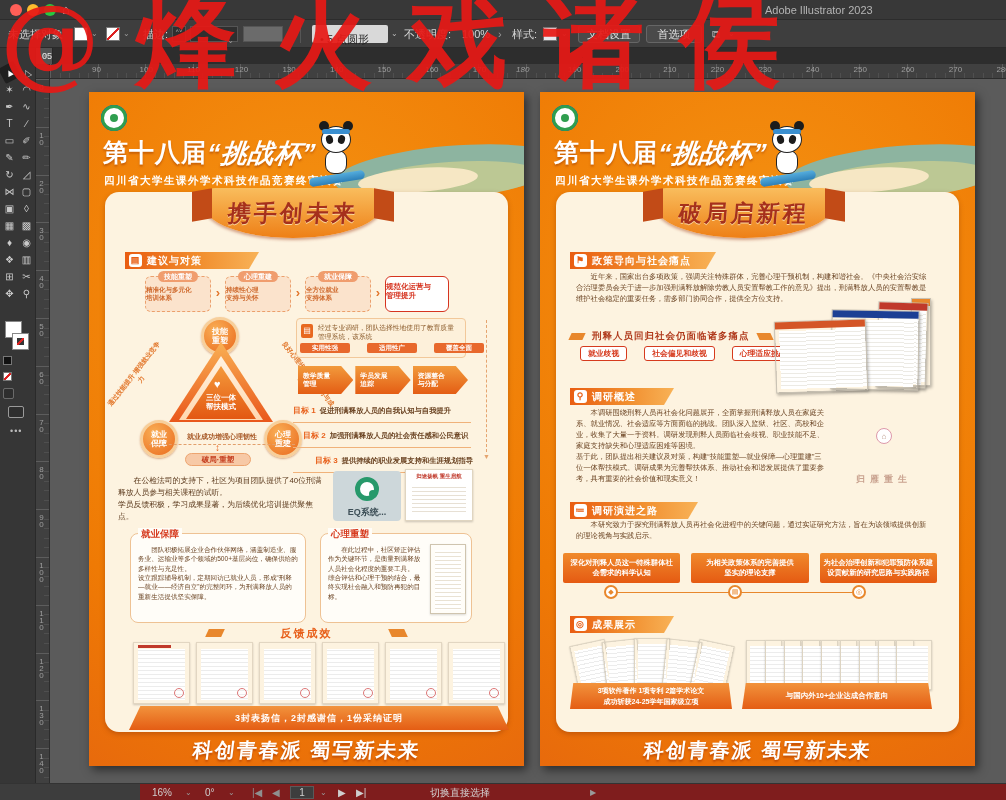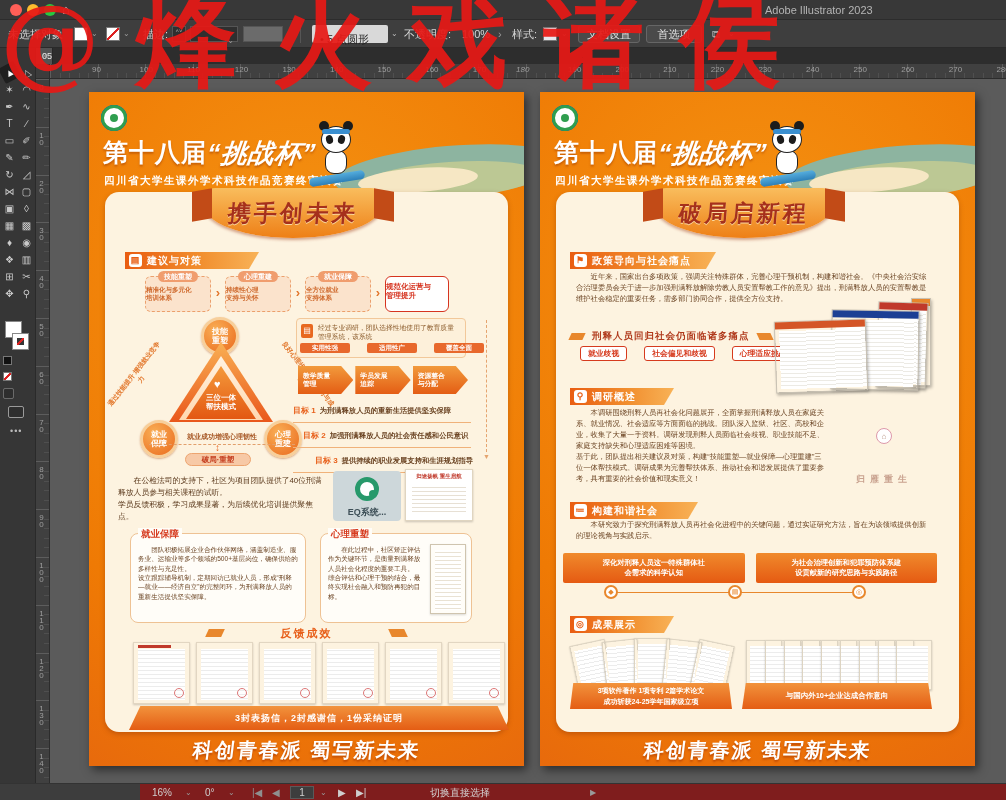--- a/index.html
+++ b/index.html
@@ -507,21 +507,21 @@
         </div>
       <div id="chevrons">
           <div class="chv">教学质量
 管理</div>
           <div class="chv">学员发展
 追踪</div>
           <div class="chv">资源整合
 与分配</div>
         </div>
       <div id="goals">
-          <div class="goal" style="padding-left: 0px;"><span class="g-label">目标 1</span><span class="g-text">为刑满释放人员的重新生活提供坚实保障</span></div>
+          <div class="goal" style="padding-left: 0px;"><span class="g-label">目标 1</span><span class="g-text">促进刑满释放人员的自我认知与自我提升</span></div>
           <div class="goal" style="padding-left: 10px;"><span class="g-label">目标 2</span><span class="g-text">加强刑满释放人员的社会责任感和公民意识</span></div>
           <div class="goal" style="padding-left: 22px;"><span class="g-label">目标 3</span><span class="g-text">提供持续的职业发展支持和生涯规划指导</span></div>
         </div>
       <div class="vdash"></div>
 
       <div class="pilot">在公检法司的支持下，社区为项目团队提供了40位刑满释放人员参与相关课程的试听。
 学员反馈积极，学习成果显著，为后续优化培训提供聚焦点。</div>
       <div class="eqbox">
         <span class="eq-logo">
             <i></i>
@@ -629,26 +629,28 @@
       <div class="logo2">
         <span class="arc a1"></span>
           <span class="arc a2"></span>
           <span class="arc a3"></span>
         <span class="logo2-core">⌂</span>
         <span class="logo2-tx">归雁重生</span>
       </div>
 
       <div class="shdr" style="left:30px;top:410px;width:128px;">
         <span class="ic">≔</span>
-        <span style="position:relative">构建和谐社会</span>
+        <span style="position:relative">调研演进之路</span>
       </div>
       <div class="r-text rt3">本研究致力于探究刑满释放人员再社会化进程中的关键问题，通过实证研究方法，旨在为该领域提供创新的理论视角与实践启示。</div>
       <div id="value-boxes">
           <div class="vbox">深化对刑释人员这一特殊群体社
 会需求的科学认知</div>
+          <div class="vbox">为相关政策体系的完善提供
+坚实的理论支撑</div>
           <div class="vbox">为社会治理创新和犯罪预防体系建
 设贡献新的研究思路与实践路径</div>
         </div>
       <div class="tl-line"></div>
       <span class="tl-dot d1">◆</span>
       <span class="tl-dot d2">▤</span>
       <span class="tl-dot d3">◎</span>
 
       <div class="shdr" style="left:30px;top:524px;width:104px;">
         <span class="ic">◎</span>

